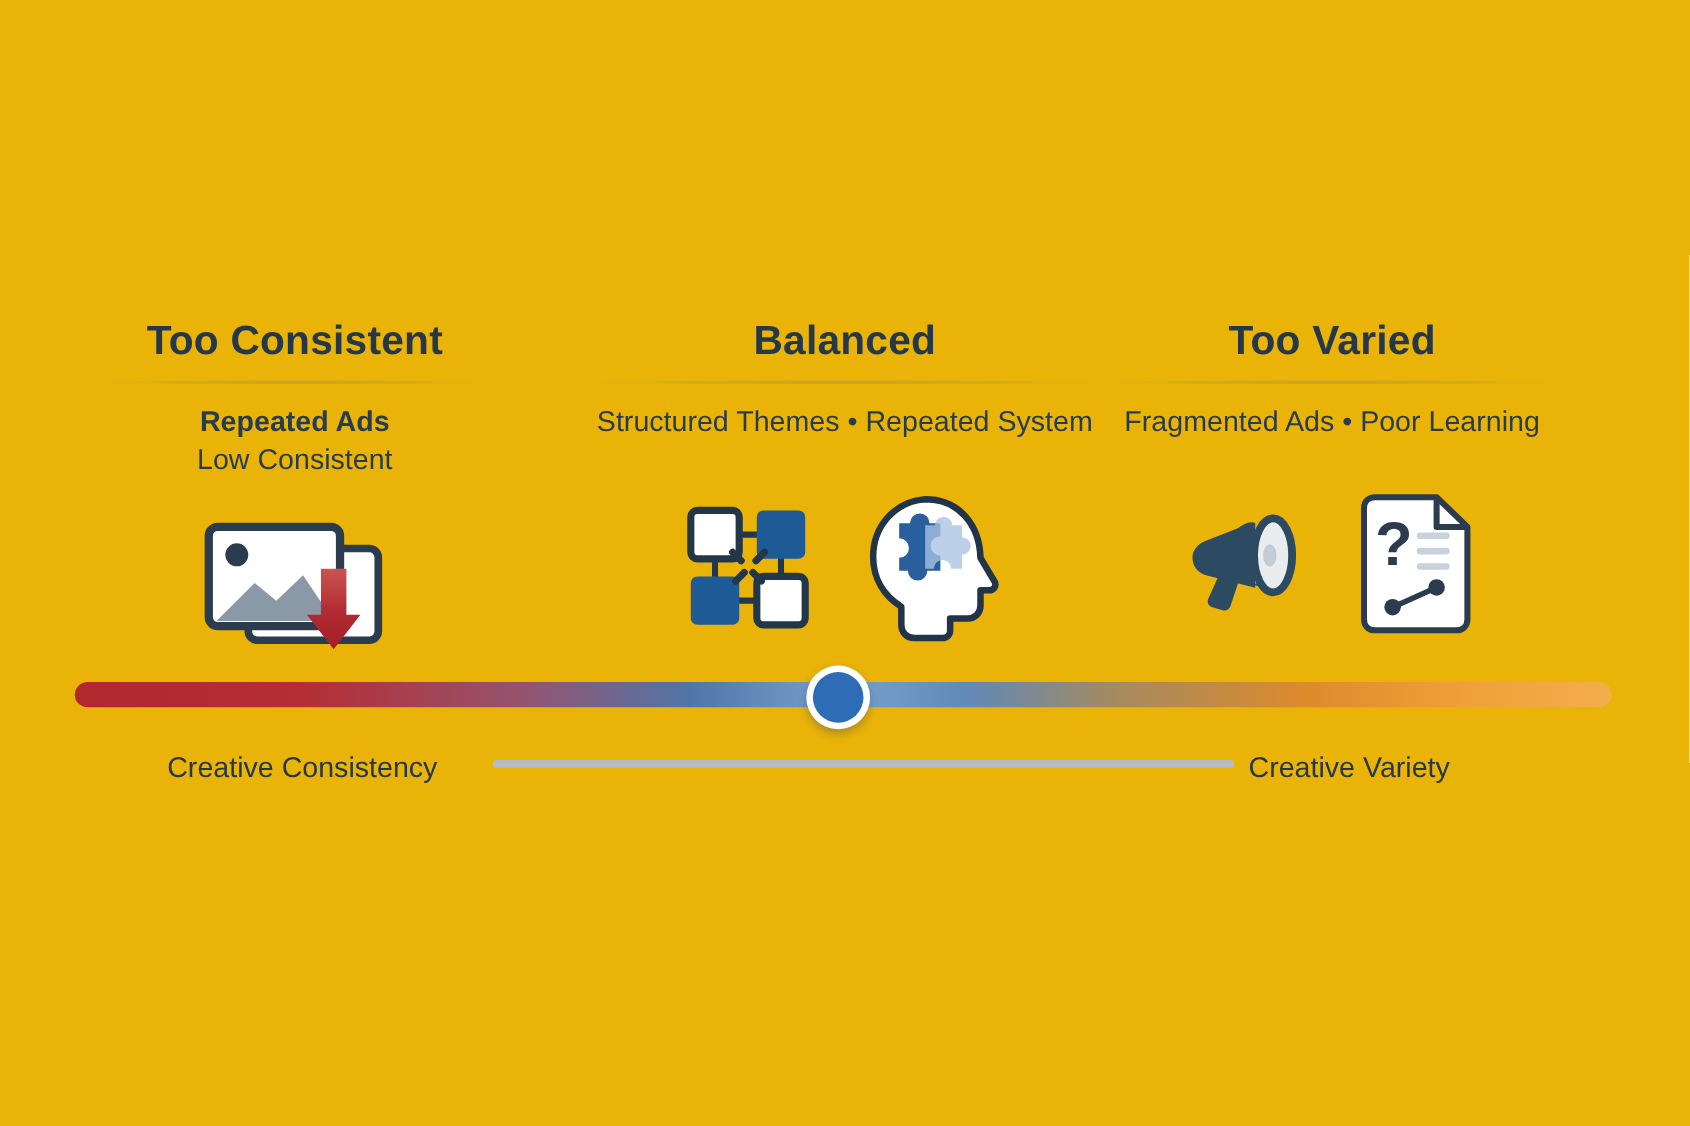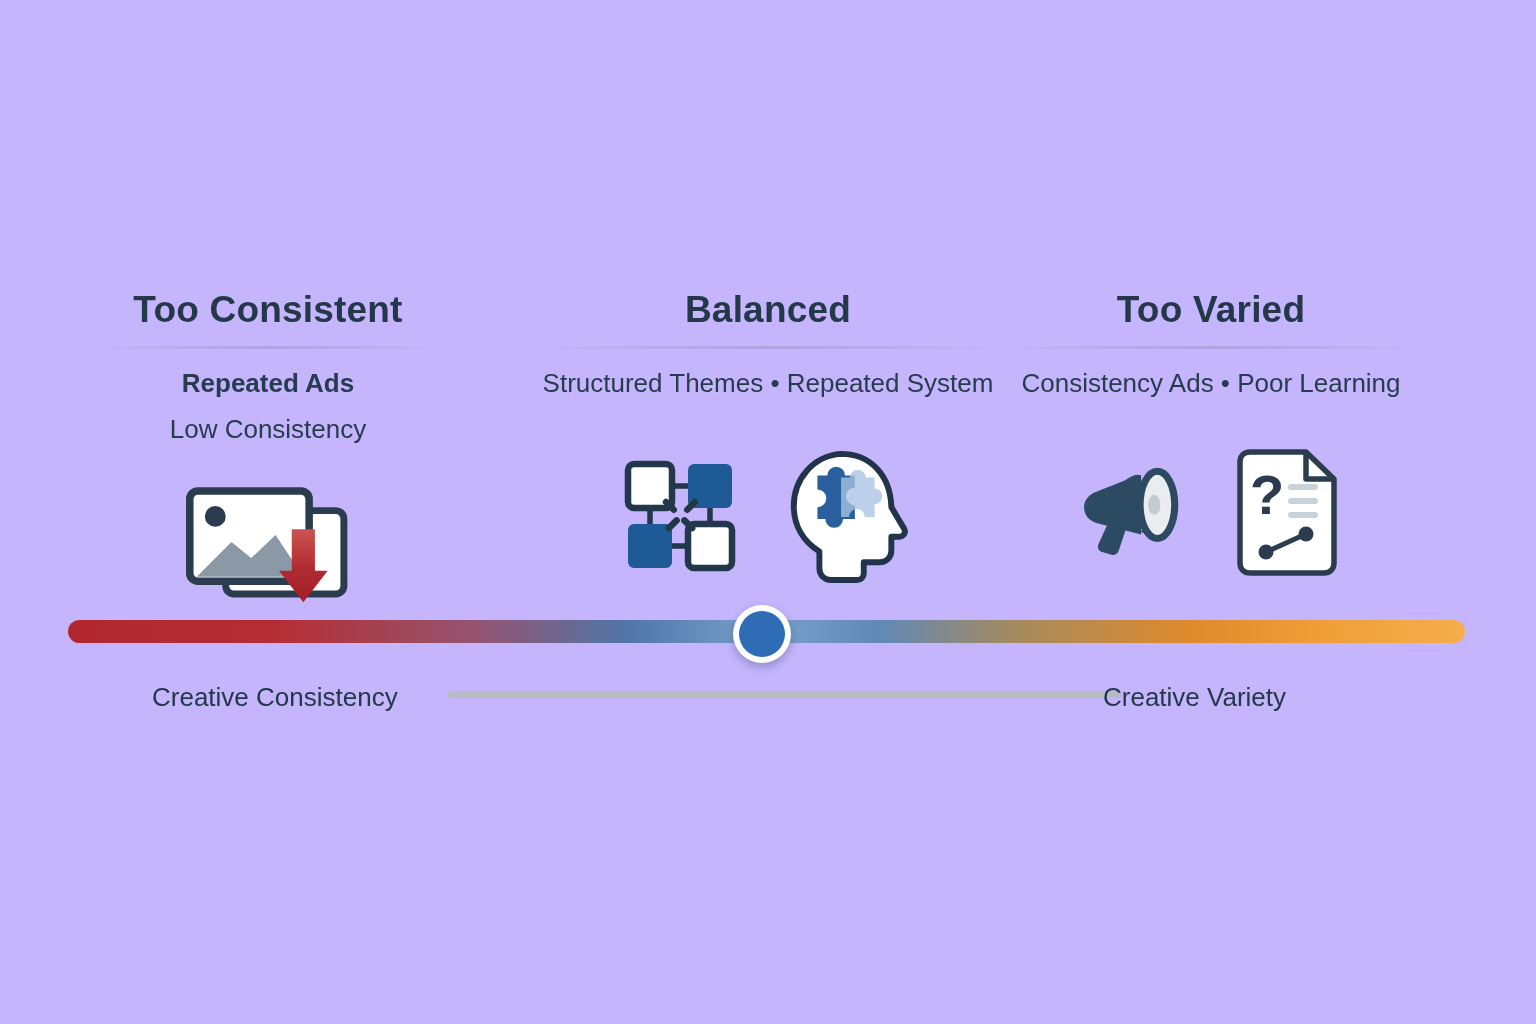--- a/index.html
+++ b/index.html
@@ -1,56 +1,56 @@
 <!DOCTYPE html>
 <html><head>
 <meta charset="utf-8">
 <style>
   html,body{margin:0;padding:0;background:#ffffff;}
   .stage{
-    position:relative;width:1536px;height:1024px;background:#c4b5fd;
+    position:relative;width:1536px;height:1024px;background:#eab308;
     font-family:"Liberation Sans",sans-serif;color:#24384a;overflow:hidden;
   }
   .col{position:absolute;top:287px;text-align:center;}
   .col-left{left:88px;width:360px;}
   .col-mid{left:528px;width:480px;}
   .col-right{left:996px;width:430px;}
   .col-title{font-size:37px;font-weight:700;color:#24384a;margin:0;line-height:45px;letter-spacing:.2px;}
   .divider{height:3px;width:97%;margin:14px auto 0;border-radius:2px;
     background:radial-gradient(ellipse 50% 120% at 50% 50%, rgba(110,114,120,.28), rgba(110,114,120,.10) 68%, rgba(110,114,120,0) 100%);}
   .sub-block{margin-top:17px;}
-  .sub{font-size:26px;line-height:34px;color:#283c4f;margin:12px;}
+  .sub{font-size:26px;line-height:34px;color:#283c4f;margin:0;}
   .bold{font-weight:700;}
   .icons{display:flex;justify-content:center;align-items:center;gap:38px;margin-top:24px;height:160px;}
   .col-mid .icons{margin-top:36px;}
   .col-right .icons{margin-top:32px;}
 
   .slider{position:absolute;left:68px;top:605px;width:1397px;height:58px;}
   .track{position:absolute;left:0;top:15px;width:100%;height:23px;border-radius:12px;}
   .knob{position:absolute;top:0;width:58px;height:58px;margin-left:-29px;border-radius:50%;
     background:#ffffff;box-shadow:0 4px 8px rgba(35,55,85,.32);
     display:flex;align-items:center;justify-content:center;}
   .knob-inner{width:46px;height:46px;border-radius:50%;}
 
   .axis-label{position:absolute;top:678px;font-size:26px;line-height:38px;color:#24384a;}
   .axis-label-left{left:152px;}
-  .axis-label-right{left:1103px;}
+  .axis-label-right{left:1135px;}
   .axis-line{position:absolute;left:448px;top:691px;width:674px;height:7px;border-radius:3px;}
 </style>
 </head>
 <body>
 
 <div class="stage">
 
   <section class="col col-left">
     <h2 class="col-title">Too Consistent</h2>
     <div class="divider"></div>
     <div class="sub-block">
       <p class="sub bold">Repeated Ads</p>
-      <p class="sub">Low Consistency</p>
+      <p class="sub">Low Consistent</p>
     </div>
     <div class="icons">
       <svg width="168" height="130" viewBox="0 0 145 112">
         <defs>
           <linearGradient id="redGrad" x1="0" y1="0" x2="0" y2="1">
             <stop offset="0" stop-color="#cc5450"></stop>
             <stop offset="0.55" stop-color="#b02a31"></stop>
             <stop offset="1" stop-color="#a31f29"></stop>
           </linearGradient>
         </defs>
@@ -91,21 +91,21 @@
         <path d="M40,34 h10 a9,9 0 1 1 18,0 h10 v12 a9,9 0 1 0 0,18 v14 h-12 a9,9 0 1 1 -18,0 h-8 v-12 a9,9 0 1 0 0,-18 z" fill="#2a5f9e"></path>
         <path d="M64,36 h9 a8,8 0 1 1 16,0 h9 v11 a8,8 0 1 1 0,16 v13 h-10 a8,8 0 1 0 -16,0 h-8 z" fill="#a9c4e3" fill-opacity="0.78"></path>
       </svg>
     </div>
   </section>
 
   <section class="col col-right">
     <h2 class="col-title">Too Varied</h2>
     <div class="divider"></div>
     <div class="sub-block">
-      <p class="sub">Consistency Ads • Poor Learning</p>
+      <p class="sub">Fragmented Ads • Poor Learning</p>
     </div>
     <div class="icons">
       <svg width="112" height="102" viewBox="0 0 110 100">
         <path d="M60,14 C54,12 49,16 44,19 L16,30 C8,33 4,39 4,45 C4,53 9,59 17,61 L60,72 Z" fill="#2d4a63"></path>
         <path d="M27,62 L45,67 L38,88 C37,91 34,93 31,92 L21,89 C18,88 17,85 18,82 Z" fill="#2d4a63"></path>
         <path d="M56,68 L78,77 L80,70 Z" fill="#2d4a63"></path>
         <ellipse cx="76" cy="43" rx="17" ry="33" fill="#e9edf0" stroke="#2d4a63" stroke-width="7"></ellipse>
         <ellipse cx="73" cy="43" rx="6" ry="10" fill="#c3ccd3"></ellipse>
       </svg>
       <svg width="112" height="132" viewBox="0 0 112 132">

